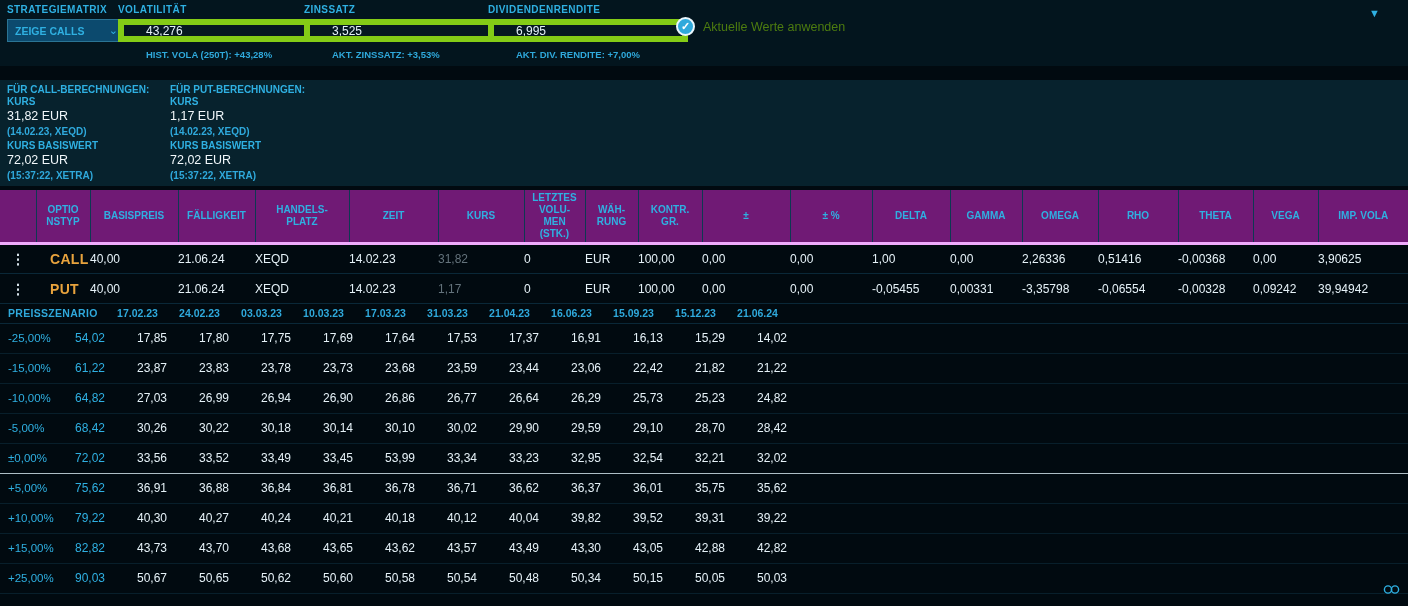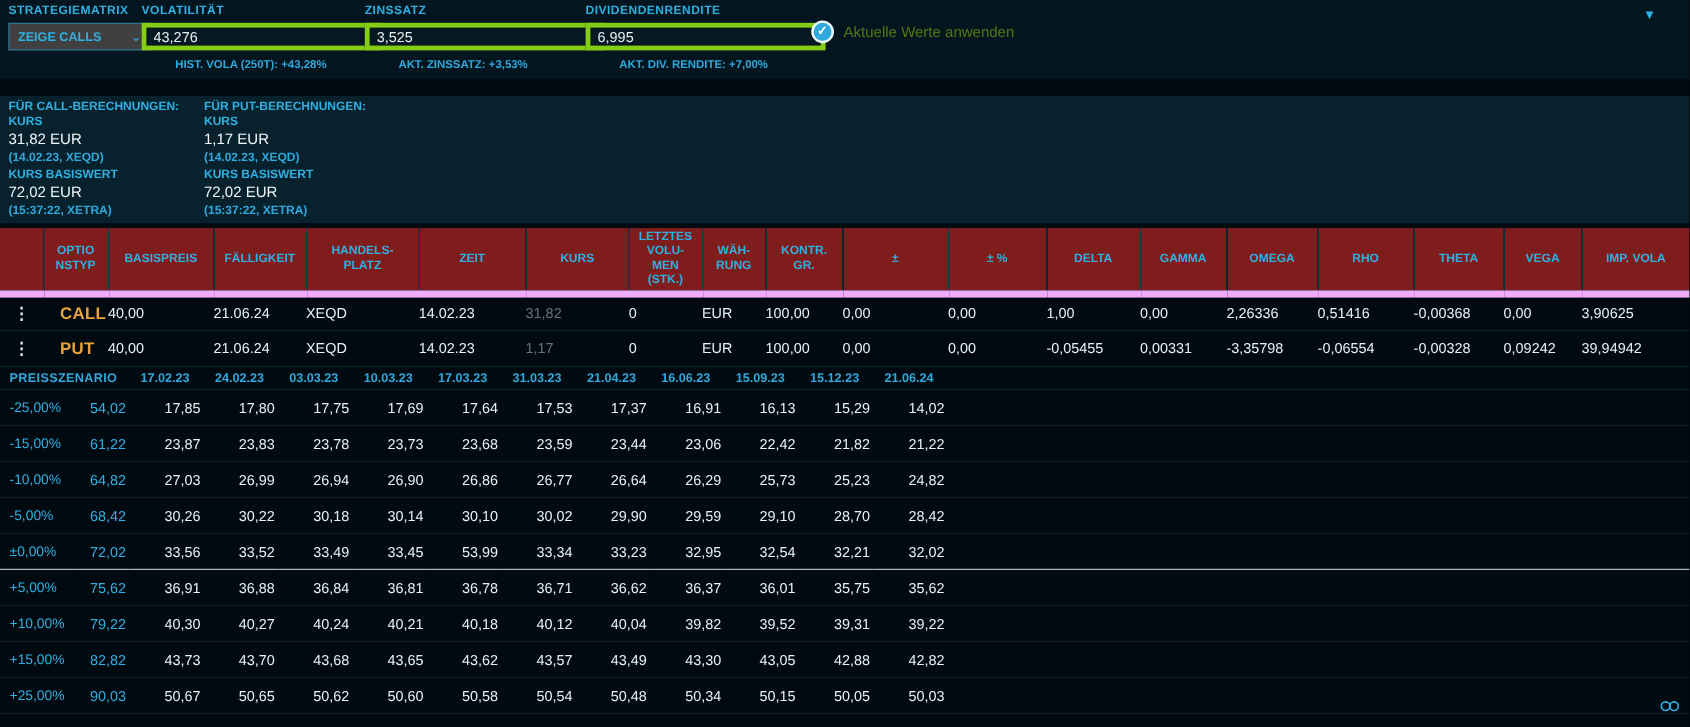--- a/index.html
+++ b/index.html
@@ -14,26 +14,26 @@
 
   
   .topbar { position:absolute; left:0; top:0; width:1408px; height:66px; background:#03151e; }
   .field { position:absolute; top:4px; }
   .f-strategie { left:7px; }
   .f-vola { left:118px; }
   .f-zins { left:304px; }
   .f-div { left:488px; }
   .lbl { color:#2fb0e2; font-size:10px; font-weight:bold; letter-spacing:.4px; margin-bottom:4px; white-space:nowrap; }
   .txt {
-    width:200px; height:23px; background:#061820; border:4px solid #84cc16;
-    color:#e6f2f8; font-size:12px; padding:0 6px; font-family:inherit; outline:none;
+    width:200px; height:23px; background:#061820; border:6px solid #84cc16;
+    color:#e6f2f8; font-size:12px; padding:0 22px; font-family:inherit; outline:none;
   }
   .hint { color:#2fa9dc; font-size:9.5px; font-weight:bold; margin-top:7px; white-space:nowrap;padding-left:28px; }
   .select {
-    width:119px; height:23px; border:1px solid #2b7494; background:#404040;
+    width:119px; height:23px; border:1px solid #2b7494; background:#0c4a6e;
     color:#2fb0e2; font-size:10.5px; font-weight:bold; display:flex; align-items:center;
     justify-content:space-between; padding:0 7px; cursor:pointer; white-space:nowrap;
   }
   .select .chev { font-size:11px; color:#2fb0e2; font-weight:normal; }
   .toggle { position:absolute; left:676px; top:17px; display:flex; align-items:center; gap:8px; cursor:pointer; }
   .tgl-circle {
     width:19px; height:19px; border-radius:50%; background:#2fa9dc;
     border:2px solid #eaf7fd; color:#fff; font-size:11px; font-weight:bold;
     display:flex; align-items:center; justify-content:center; line-height:1;
   }
@@ -48,22 +48,22 @@
   .ip-title { color:#2fb0e2; font-size:10px; font-weight:bold; margin-bottom:1px; white-space:nowrap; }
   .ip-lbl { color:#2fb0e2; font-size:10px; font-weight:bold; margin:1px 0; white-space:nowrap; }
   .ip-val { color:#f2f8fb; font-size:12.5px; margin:2px 0 3px; white-space:nowrap; }
   .ip-meta { color:#2fa9dc; font-size:10px; font-weight:bold; margin:1px 0 3px; white-space:nowrap; }
 
   
   .table-area { position:absolute; left:0; top:190px; width:1408px; }
   table { border-collapse:collapse; table-layout:fixed; width:1408px; }
 
   .opt-table th {
-    background:#7f1d1d; color:#2fb0e2; font-size:10px; font-weight:bold;
-    border-left:1px solid #0e3952; border-bottom:6px solid #f0abfc;
+    background:#701a75; color:#2fb0e2; font-size:10px; font-weight:bold;
+    border-left:1px solid #0e3952; border-bottom:3px solid #f0abfc;
     height:52px; vertical-align:middle; text-align:center;
     white-space:pre-line; line-height:1.2; padding:2px 3px; overflow:hidden;
   }
   .opt-table th:first-child { border-left:none; }
   .opt-table td { font-size:12px; height:30px; border-bottom:1px solid #0a2838; color:#e6f2f8; white-space:nowrap; overflow:hidden; }
   td.num { text-align:left; padding-right:10px; }
   td.ctr { text-align:left; }
   td.typ { color:#e8a33d; padding-left:14px; font-size:14px; font-weight:bold; letter-spacing:.3px; }
   td.dim { color:#64737c; }
   td.menu { text-align:center; color:#d5e1e8; font-size:14px; cursor:pointer; font-weight:bold; }

